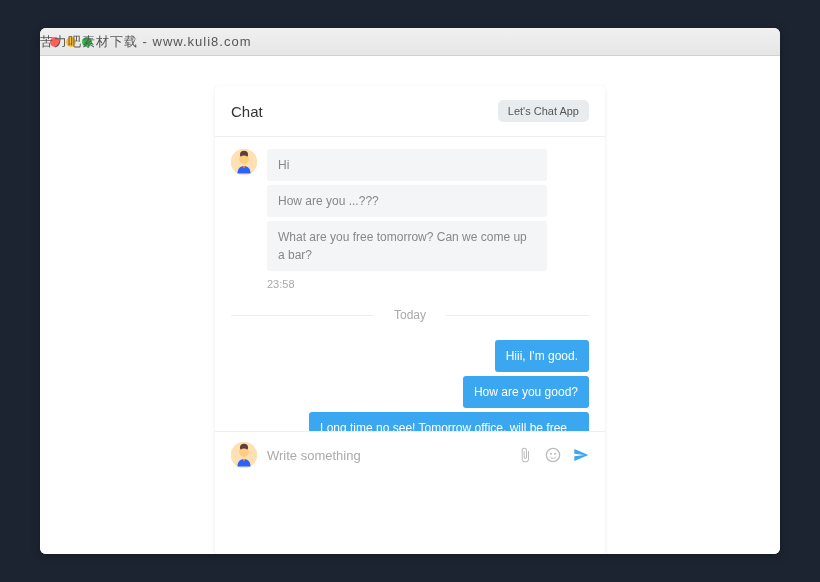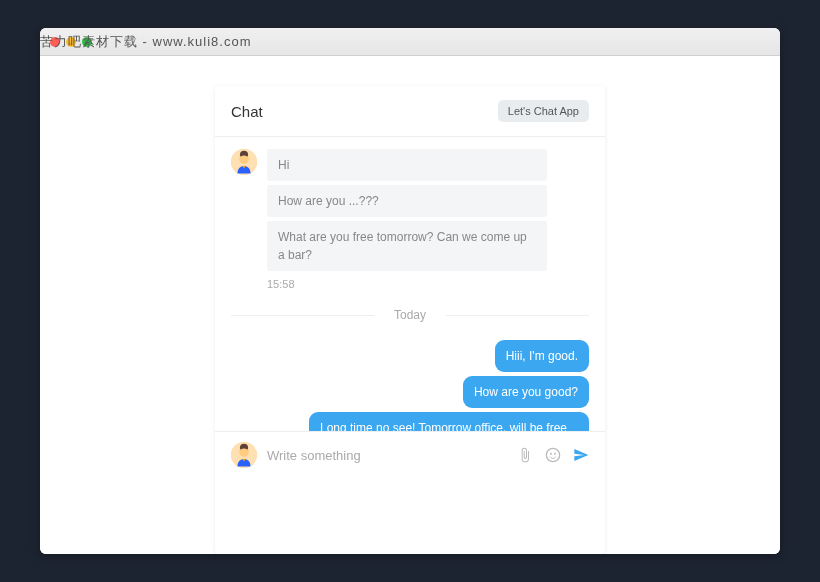--- a/index.html
+++ b/index.html
@@ -99,21 +99,20 @@
   padding: 7px 11px;
   border-radius: 3px;
   font-size: 12px;
   line-height: 1.5;
   color: #888;
   background: #f4f5f7;
 }
 .bubble.out {
   background: #3aa7f0;
   color: #fff;
-  border-radius: 9px;
 }
 .timestamp { font-size: 11px; color: #aaa; margin-top: 3px; }
 .divider {
   text-align: center;
   font-size: 12px;
   color: #aaa;
   position: relative;
   margin: 18px 0;
 }
 .divider::before, .divider::after {
@@ -175,21 +174,21 @@
                 <path d="M16 2a5 5 0 0 1 5 5c0 2-2 4-5 4s-5-2-5-4a5 5 0 0 1 5-5z" fill="#5d4037"></path>
                 <circle cx="16" cy="13" r="5" fill="#ffcc80"></circle>
                 <path d="M8 30c0-6 4-9 8-9s8 3 8 9z" fill="#2962ff"></path>
                 <path d="M14 21l2 3 2-3z" fill="#ff9800"></path>
               </svg>
           </div>
           <div class="msg-col">
             <div class="bubble">Hi</div>
             <div class="bubble">How are you ...???</div>
             <div class="bubble">What are you free tomorrow? Can we come up a bar?</div>
-            <div class="timestamp">15:58</div>
+            <div class="timestamp">23:58</div>
           </div>
         </div>
 
         <div class="divider">Today</div>
 
         <div class="msg-group outgoing">
           <div class="msg-col">
             <div class="bubble out">Hiii, I'm good.</div>
             <div class="bubble out">How are you good?</div>
             <div class="bubble out">Long time no see! Tomorrow office. will be free on sunday.</div>

